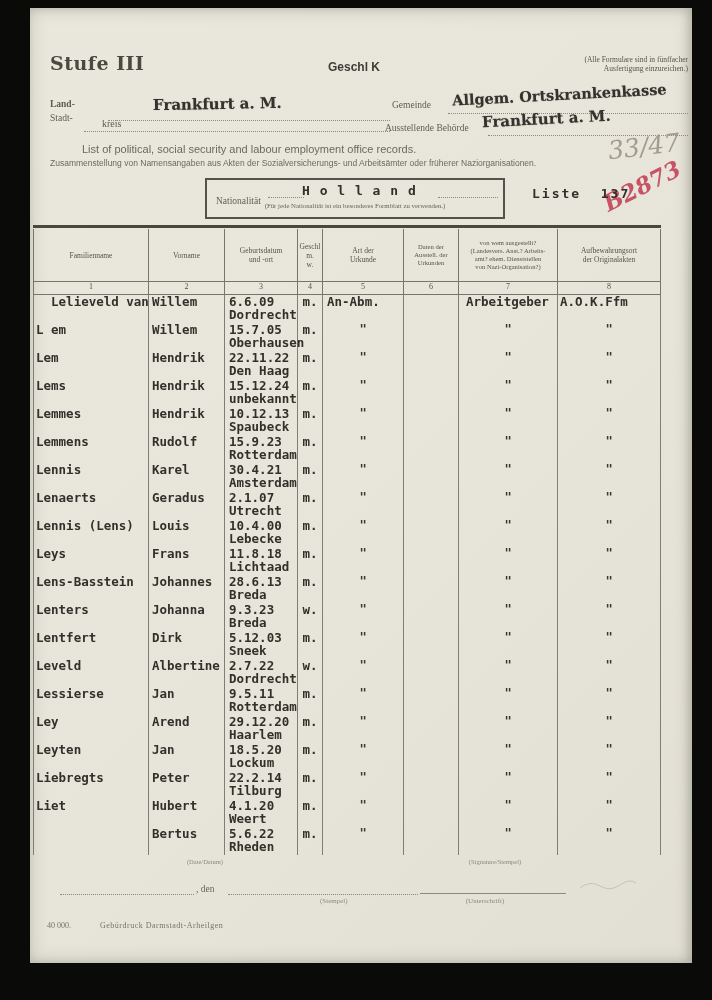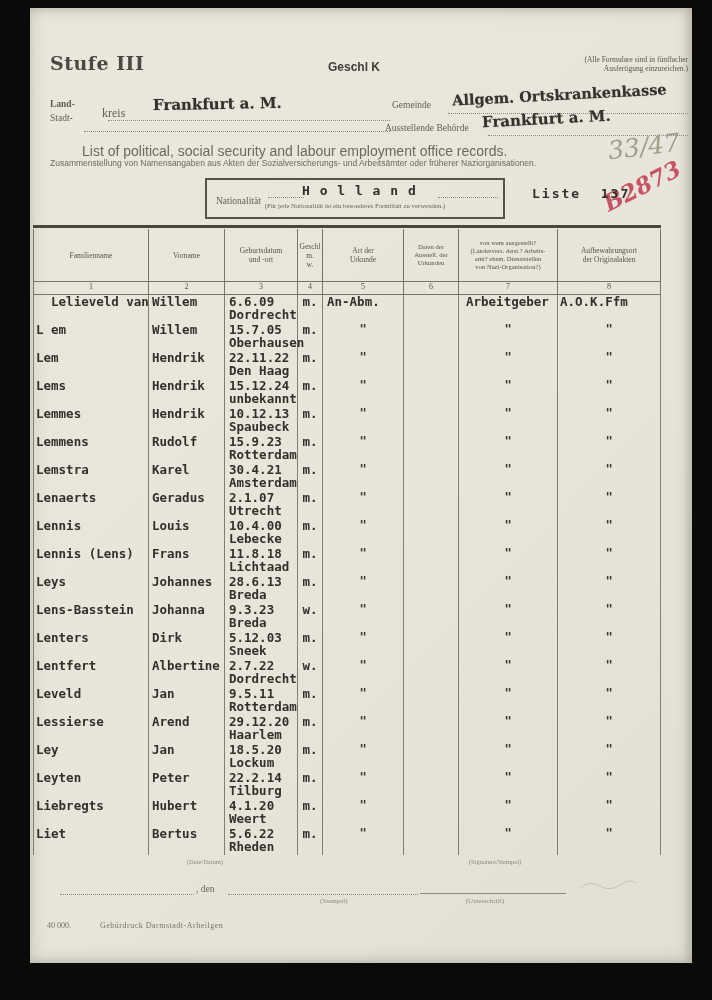--- a/index.html
+++ b/index.html
@@ -19,28 +19,28 @@
 
   
   .stufe{left:50px;top:52px;font-size:19px;font-weight:700;color:#4a4840;letter-spacing:.5px;
          font-family:"DejaVu Serif",serif;}
   .listek{left:328px;top:60px;font-size:12px;font-weight:700;color:#3f3d36;
           font-family:"Liberation Sans",sans-serif;}
   .topnote{left:498px;top:55px;width:190px;font-size:7.5px;line-height:9px;text-align:right;color:#55534a;}
 
   .kreis-land{left:50px;top:99px;font-size:9.5px;font-weight:bold;}
   .kreis-stadt{left:50px;top:113px;font-size:9.5px;}
-  .kreis-word{left:84px;top:106px;font-size:12px;padding-left:18px;}
+  .kreis-word{left:84px;top:118px;font-size:10px;padding-left:18px;}
   .kreis-stamp{left:153px;top:95px;font-size:15px;transform:rotate(-1deg);}
   .gemeinde-label{left:392px;top:100px;font-size:9.5px;}
   .gemeinde-stamp{left:452px;top:86px;font-size:14.5px;transform:rotate(-3deg);}
   .behoerde-label{left:385px;top:123px;font-size:9.5px;}
   .behoerde-stamp{left:482px;top:110px;font-size:15px;transform:rotate(-3deg);}
 
-  .desc-en{left:50px;top:143px;font-size:14px;padding-left:32px;}
+  .desc-en{left:50px;top:143px;font-size:11px;padding-left:32px;}
   .desc-de{left:50px;top:158px;font-size:8.5px;}
 
   .pencil{left:608px;top:132px;font-size:25px;color:#a29c8b;font-style:italic;
           font-family:"DejaVu Serif",serif;transform:rotate(-7deg);}
   .rednum{left:600px;top:172px;font-size:23px;color:#c44458;font-weight:700;font-style:italic;
           font-family:"DejaVu Serif",serif;transform:rotate(-27deg);opacity:.9;}
 
   .natbox{left:205px;top:178px;width:300px;height:41px;border:2px solid #54524a;box-sizing:border-box;}
   .nat-label{left:216px;top:196px;font-size:9.5px;}
   .nat-value{left:302px;top:183px;font-size:13px;letter-spacing:1px;}
@@ -156,23 +156,22 @@
     <div class="tn c7">8</div>
   </div>
   <div class="abs t-body">
       <div class="col c0">
         <div class="slot">  Lelieveld van</div>
         <div class="slot">L em</div>
         <div class="slot">Lem</div>
         <div class="slot">Lems</div>
         <div class="slot">Lemmes</div>
         <div class="slot">Lemmens</div>
-        <div class="slot">Lemstra</div>
+        <div class="slot">Lennis</div>
         <div class="slot">Lenaerts</div>
-        <div class="slot">Lennis</div>
         <div class="slot">Lennis (Lens)</div>
         <div class="slot">Leys</div>
         <div class="slot">Lens-Basstein</div>
         <div class="slot">Lenters</div>
         <div class="slot">Lentfert</div>
         <div class="slot">Leveld</div>
         <div class="slot">Lessierse</div>
         <div class="slot">Ley</div>
         <div class="slot">Leyten</div>
         <div class="slot">Liebregts</div>

